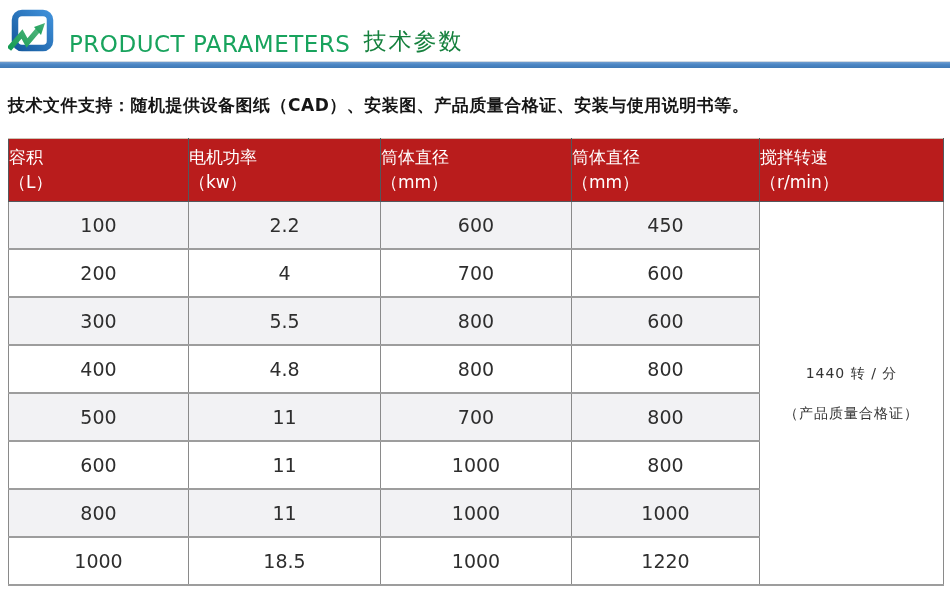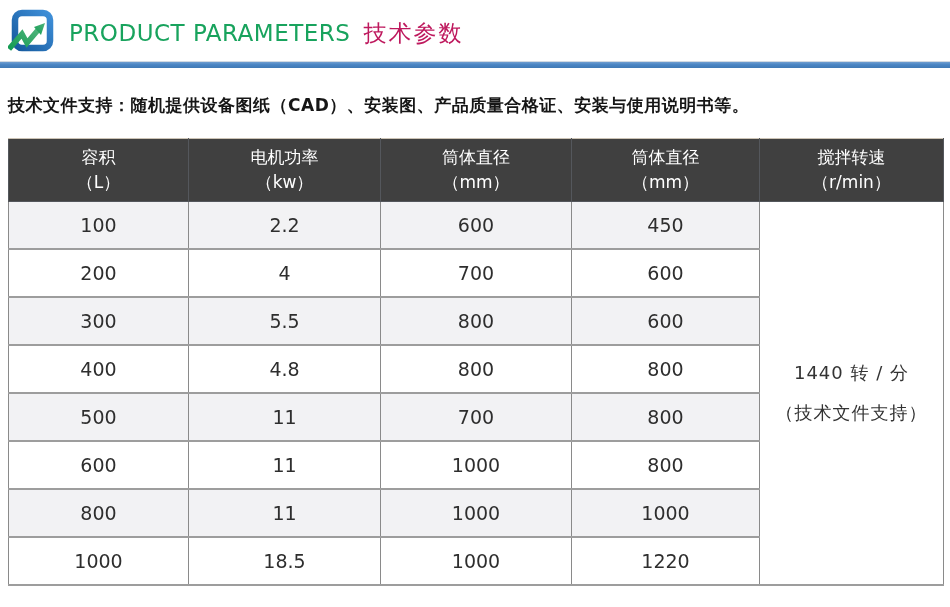--- a/index.html
+++ b/index.html
@@ -3,61 +3,61 @@
 <meta charset="utf-8">
 <style>
   html,body{margin:0;padding:0;}
   body{
     width:950px;height:607px;overflow:hidden;background:#ffffff;
     font-family:"DejaVu Sans","Liberation Sans",sans-serif;
     position:relative;
   }
   
   .section-header{
-    display:flex;align-items:center;gap:13px;
+    display:flex;align-items:flex-end;gap:13px;
     padding:9px 0 0 8px;height:48px;
   }
   .logo{width:48px;height:48px;flex:0 0 auto;}
   .title-en{
     font-size:23px;color:#18a35d;letter-spacing:.5px;
     white-space:nowrap;
   }
   .title-zh{
-    font-size:23px;color:#be185d;letter-spacing:2px;
+    font-size:23px;color:#15803d;letter-spacing:2px;
     white-space:nowrap;
   }
   .divider{
     height:6px;background:linear-gradient(#6f9dd0,#4a85c4 45%,#4179b5);
     border-top:1px solid #d3dae2;margin-top:4px;
   }
   
   .support-note{
     margin:26px 8px 0 8px;font-size:17px;color:#161616;
     letter-spacing:.5px;white-space:nowrap;font-weight:bold;
   }
   
   table{
     margin:21px 7px 0 8px;width:935px;border-collapse:collapse;
     table-layout:fixed;
   }
   thead th{
-    background:#404040;color:#ffffff;font-weight:normal;
-    font-size:17px;height:62px;text-align:center;vertical-align:middle;
+    background:#b91c1c;color:#ffffff;font-weight:normal;
+    font-size:17px;height:62px;text-align:left;vertical-align:middle;
     border:1px solid #54575c;border-top:1px solid #ccc3b5;
     line-height:1.5;padding:0;
   }
   tbody td{
     border:1px solid #8a8a8a;border-bottom:2px solid #9d9d9d;
     text-align:center;vertical-align:middle;height:38px;
     font-size:19px;color:#2e2e2e;padding:4px;
   }
   tbody tr:nth-child(odd) td{background:#f2f2f4;}
   tbody tr:nth-child(even) td{background:#ffffff;}
   tbody td.speed-cell{
-    background:#ffffff !important;font-size:18px;color:#333333;
+    background:#ffffff !important;font-size:14px;color:#333333;
     line-height:40px;letter-spacing:1px;
   }
   .col-header-unit{font-size:17px;}
 </style>
 </head>
 <body>
 
 <div class="section-header">
   <svg class="logo" viewBox="0 0 48 48">
     <defs>
@@ -114,21 +114,21 @@
       </tr>
   </thead>
   <tbody>
       <tr>
         <td>100</td>
         <td>2.2</td>
         <td>600</td>
         <td>450</td>
         <td class="speed-cell" rowspan="8">
           <div>1440 转 / 分</div>
-          <div>（技术文件支持）</div>
+          <div>（产品质量合格证）</div>
         </td>
       </tr>
       <tr>
         <td>200</td>
         <td>4</td>
         <td>700</td>
         <td>600</td>
       </tr>
       <tr>
         <td>300</td>

